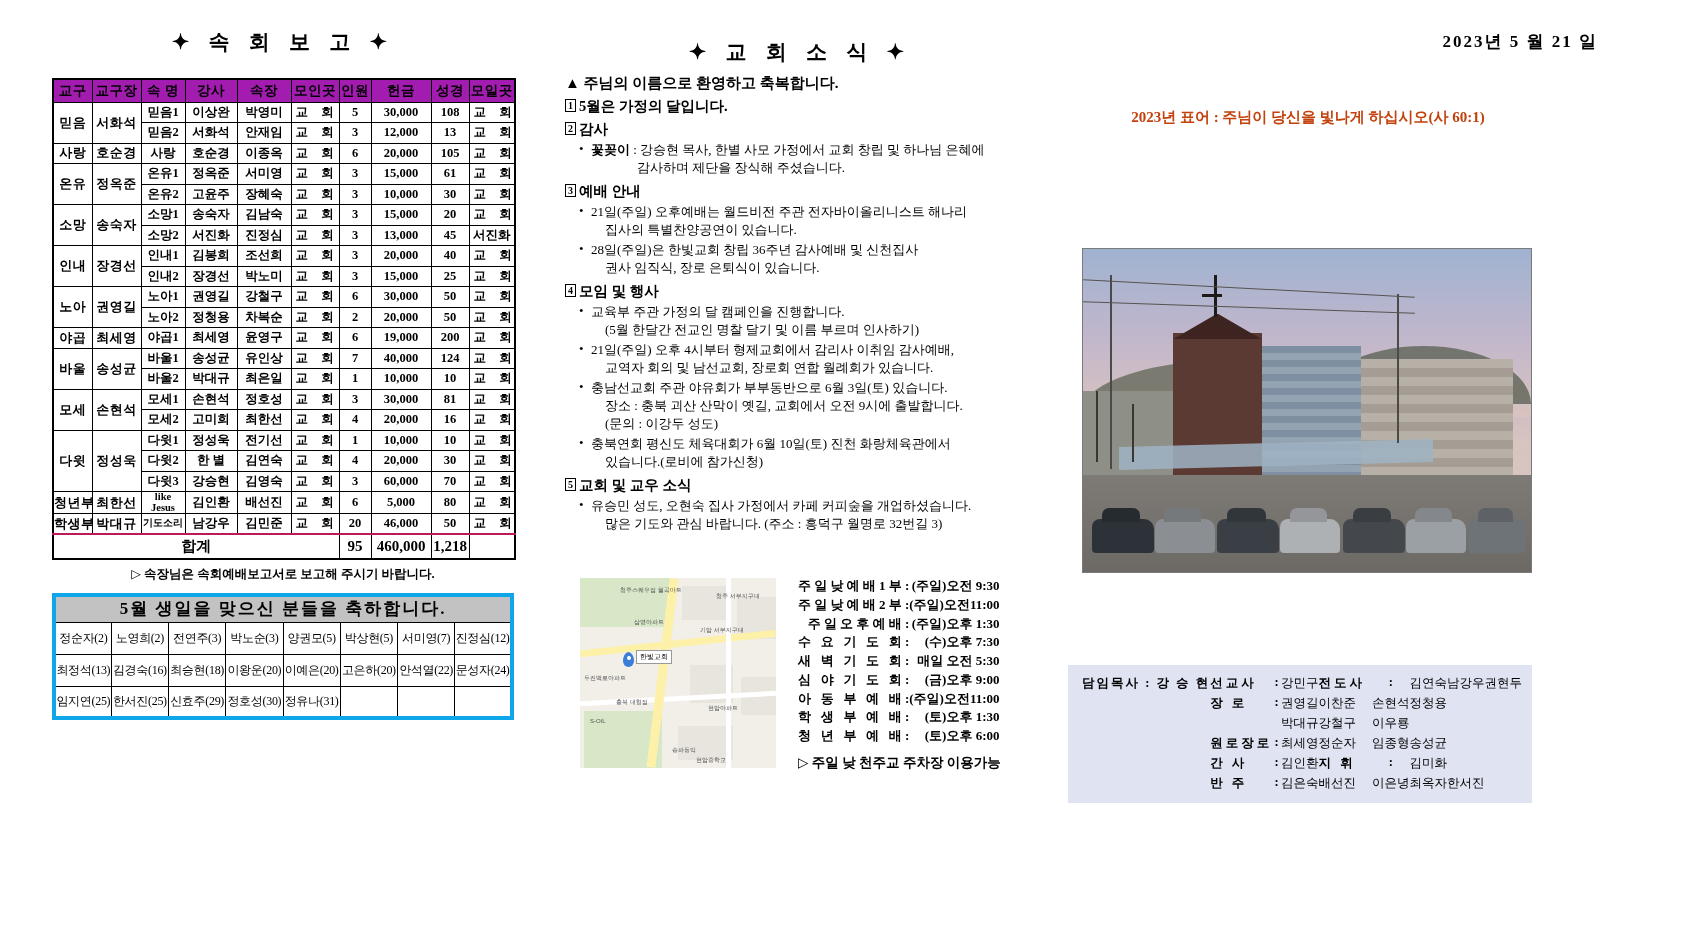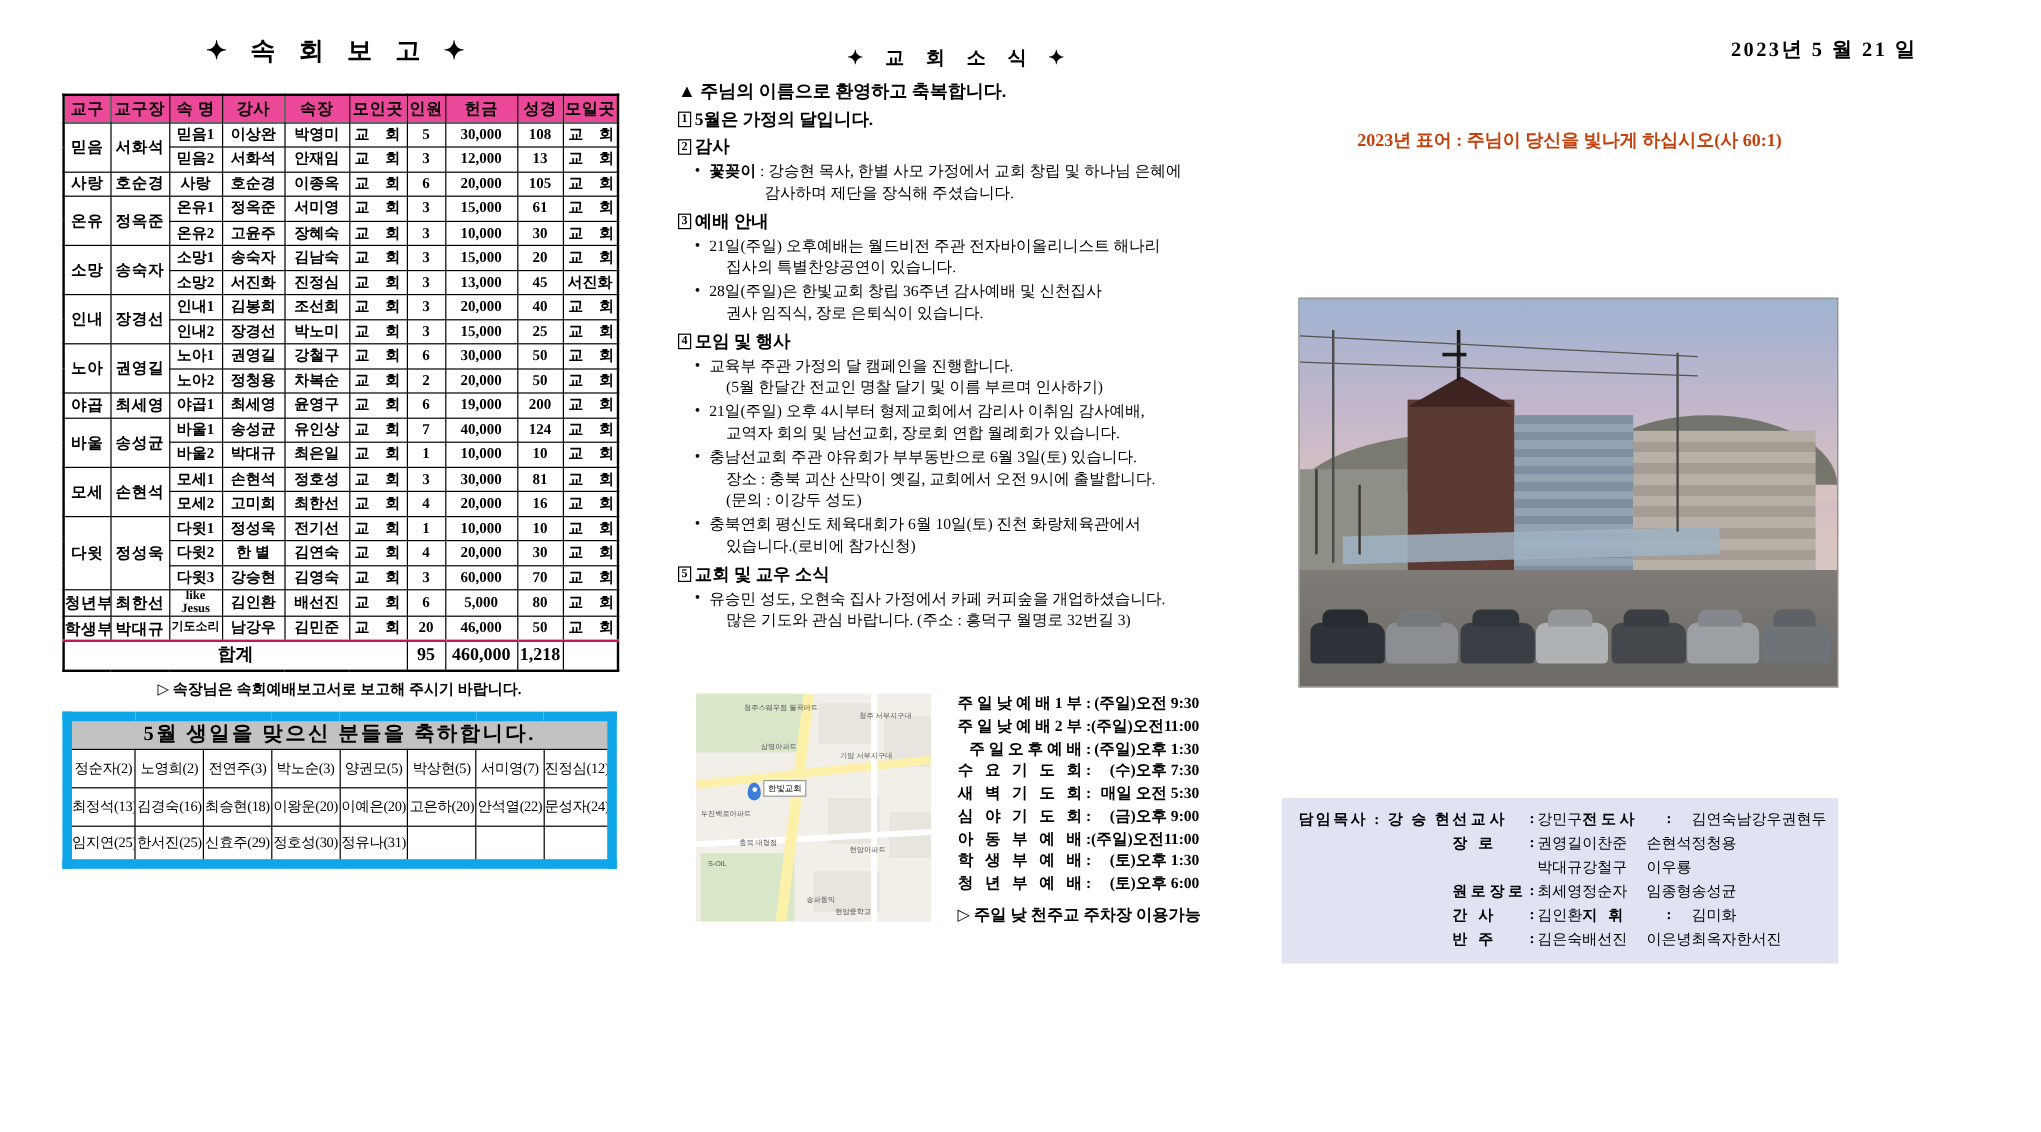--- a/index.html
+++ b/index.html
@@ -51,21 +51,21 @@
     padding: 0;
     line-height: 1.05;
     white-space: nowrap;
     overflow: hidden;
   }
   #sokhoe-table {
     border: 2px solid #000;
     font-size: 12.5px;
   }
   #sokhoe-table thead th {
-    background: #ec4899;
+    background: #a21caf;
     height: 23px;
     font-size: 13.5px;
     letter-spacing: 0.5px;
   }
   #sokhoe-table tbody td { height: 20.5px; }
   #sokhoe-table tbody td.grp {
     font-size: 13px;
     letter-spacing: 0.5px;
   }
   #sokhoe-table td.place { letter-spacing: 5px; padding-left:4px; }
@@ -79,21 +79,21 @@
   }
   #sokhoe-note {
     text-align: center;
     font-size: 12.5px;
     font-weight: bold;
     margin-top: 6px;
     margin-bottom: 10px;
   }
 
   #bday-table {
-    border: 8px solid #0ea5e9;
+    border: 4px solid #0ea5e9;
     font-size: 12.5px;
   }
   #bday-header {
     background: #c2c2c2;
     height: 27px;
     font-size: 17px;
     font-weight: bold;
     letter-spacing: 2px;
     border: 1px solid #000;
     text-align: center;
@@ -106,21 +106,21 @@
   }
 
   
   #mid-col {
     position: absolute;
     left: 565px; top: 38px;
     width: 470px;
   }
   #news-title {
     text-align: center;
-    font-size: 16px;
+    font-size: 21px;
     font-weight: bold;
     letter-spacing: 7px;
     margin-bottom: 8px;
     white-space: nowrap;
   }
   .news-welcome {
     font-size: 15px;
     font-weight: bold;
     margin: 2px 0 4px 0;
   }

